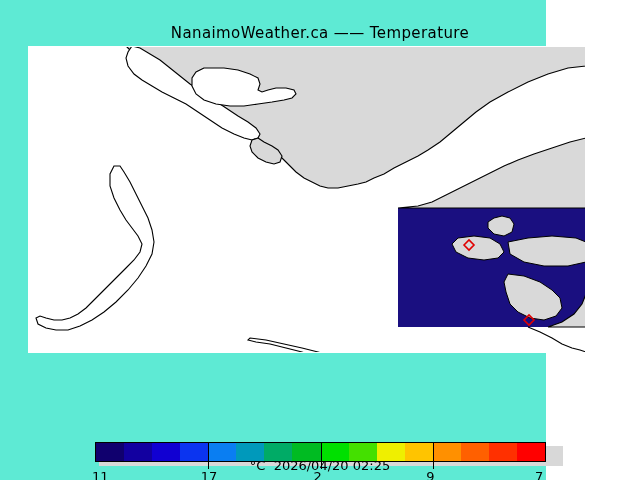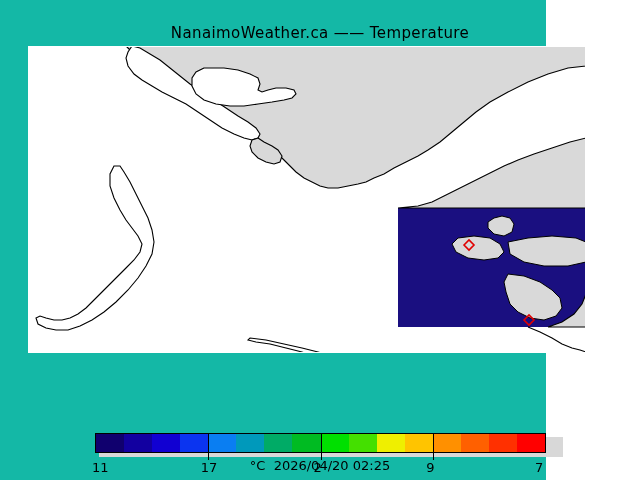--- a/index.html
+++ b/index.html
@@ -10,21 +10,21 @@
   body {
     width: 640px;
     height: 480px;
     overflow: hidden;
     font-family: "DejaVu Sans", sans-serif;
   }
   #app {
     position: relative;
     width: 546px;
     height: 480px;
-    background: #14b8a6;
+    background: #5eead4;
   }
   
   #title {
     position: absolute;
     left: 0;
     top: 24px;
     width: 640px;
     text-align: center;
     font-size: 15px;
     color: #000000;
@@ -43,21 +43,21 @@
   }
   #map-svg {
     display: block;
     width: 558px;
     height: 307px;
   }
   
   #colorbar-wrap {
     position: absolute;
     left: 95px;
-    top: 433px;
+    top: 442px;
     width: 468px;
     height: 22px;
     text-decoration: underline;
   }
   #colorbar-shadow {
     position: absolute;
     left: 4px;
     top: 4px;
     width: 464px;
     height: 20px;

